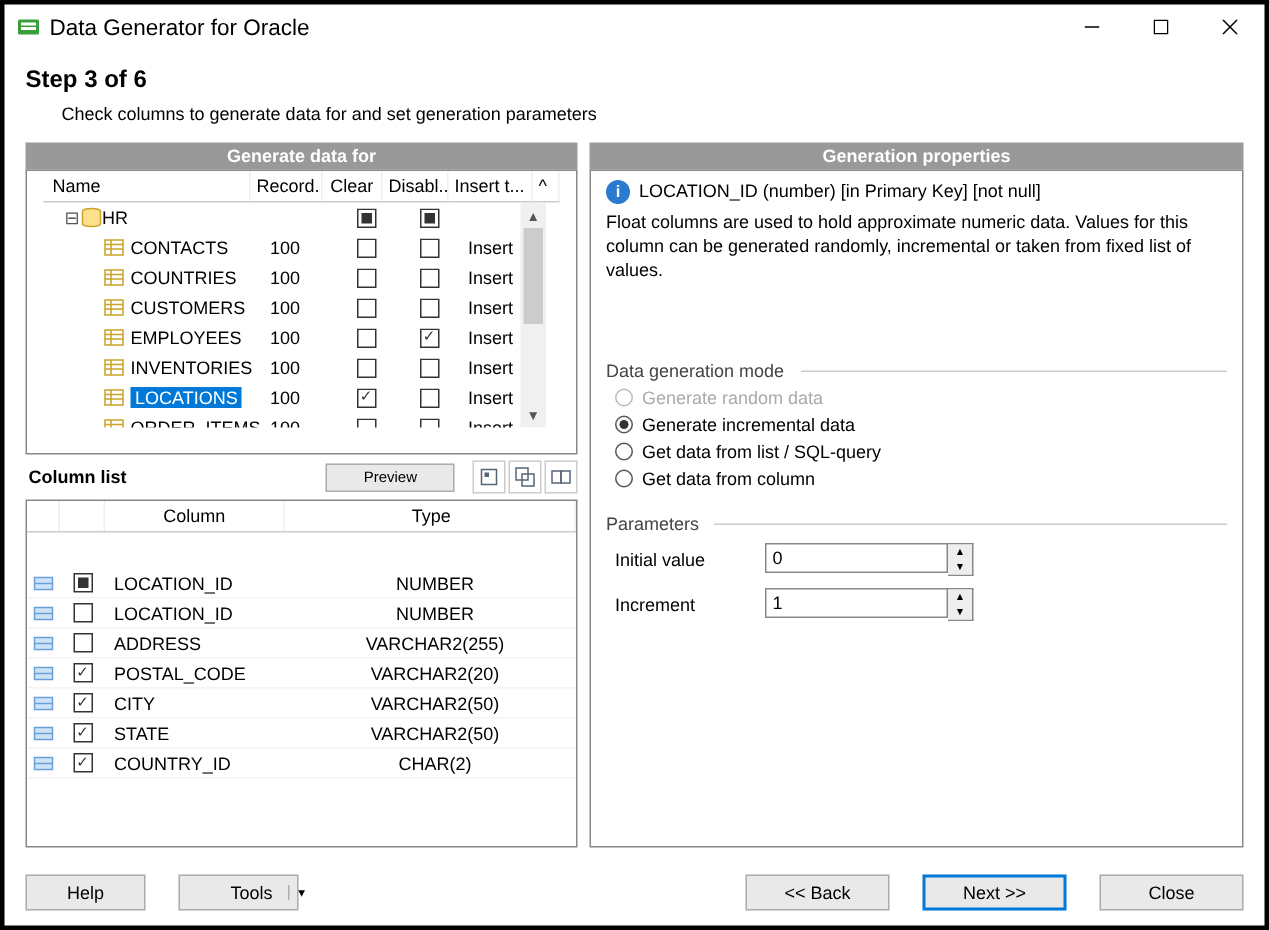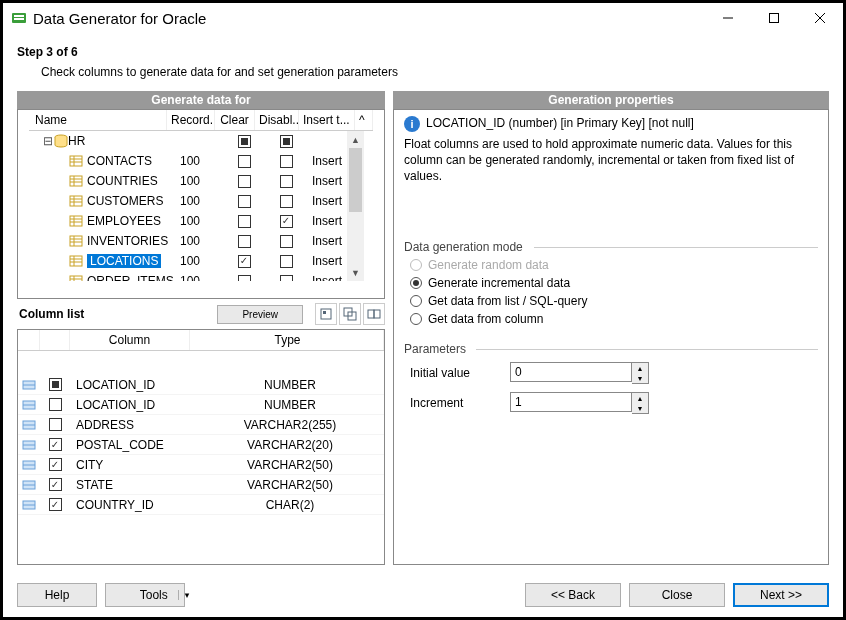--- a/index.html
+++ b/index.html
@@ -4,21 +4,21 @@
 <style>
 * { box-sizing: border-box; margin: 0; padding: 0; font-family: "Segoe UI", Tahoma, sans-serif; font-size: 12px; }
 body { background: #000; padding: 3px; width: 846px; height: 620px; }
 .window { background: #fff; width: 840px; height: 614px; display: flex; flex-direction: column; position: relative; }
 .titlebar { height: 30px; display: flex; align-items: center; padding: 0 0 0 8px; }
 .titlebar .app-icon { width: 16px; height: 16px; margin-right: 6px; display: inline-flex; align-items: center; justify-content: center; }
 .titlebar .title { flex: 1; font-size: 15px; }
 .titlebar .win-btns { display: flex; }
 .titlebar .win-btn { width: 46px; height: 30px; display: flex; align-items: center; justify-content: center; cursor: pointer; }
 .content { flex: 1; padding: 12px 14px 10px 14px; display: flex; flex-direction: column; }
-.step { font-weight: bold; font-size: 12px; margin-bottom: 6px; }
+.step { font-weight: bold; font-size: 16px; margin-bottom: 6px; }
 .instruction { font-size: 12px; margin: 0 0 12px 24px; }
 .main-area { flex: 1; display: flex; gap: 8px; min-height: 0; }
 .left-pane { width: 368px; display: flex; flex-direction: column; }
 .right-pane { flex: 1; display: flex; flex-direction: column; }
 .panel-header { background: #999; color: #fff; text-align: center; font-weight: bold; padding: 2px 0; font-size: 12px; }
 .tree-box { border: 1px solid #888; height: 190px; display: flex; flex-direction: column; align-items: center; }
 .tree-hdr { display: flex; border-bottom: 1px solid #ccc; background: #fff; }
 .tree-hdr div { padding: 3px 4px; font-size: 12px; border-right: 1px solid #eee; overflow: hidden; white-space: nowrap; }
 .th-name { width: 138px; padding-left: 6px !important; }
 .th-rec { width: 48px; }
@@ -82,21 +82,21 @@
 .radio.disabled { border-color:#bbb; }
 .radio.selected::after { content:""; width:6px; height:6px; background:#333; border-radius:50%; }
 
 .param-row { display: flex; align-items: center; margin: 4px 0 4px 6px; }
 .param-label { width: 100px; }
 .spinner { display: flex; }
 .spinner input { width: 122px; height: 20px; border: 1px solid #888; padding: 0 4px; font-size: 12px; }
 .spin-btns { display: flex; flex-direction: column; border: 1px solid #888; border-left: none; }
 .spin-btns div { width: 16px; height: 10px; display: flex; align-items: center; justify-content: center; font-size: 7px; cursor: pointer; background:#eee; }
 
-.footer { display: flex; gap: 8px; padding: 8px 14px 10px; justify-content: space-between; }
+.footer { display: flex; gap: 22px; padding: 8px 14px 10px; justify-content: space-between; }
 .footer .btn { background: #e9e9e9; border: 1px solid #adadad; padding: 4px 0; width: 80px; text-align: center; cursor: pointer; }
 .footer .btn.wide { width: 96px; }
 .footer .btn.primary { border: 2px solid #0078d7; padding: 3px 0; }
 .dropdown-arrow { display:inline-block; margin-left:4px; font-size:9px; }
 .tree-expand { width:12px; text-align:center; cursor:pointer; color:#555; }
 .db-icon { width:14px; height:14px; display:inline-flex; }
 </style>
 </head>
 <body>
 
@@ -512,16 +512,16 @@
   </div>
 
   <div class="footer">
     <div class="btn">Help</div>
     <div class="btn" style="display:flex;align-items:center;justify-content:center;padding-left:39px;">
       <span>Tools</span>
       <span style="border-left:1px solid #adadad; margin-left:10px; padding-left:6px;" class="dropdown-arrow">▾</span>
     </div>
     <span class="spacer"></span>
     <div class="btn wide">&lt;&lt;  Back</div>
+    <div class="btn wide primary">Next  &gt;&gt;</div>
     <div class="btn wide">Close</div>
-    <div class="btn wide primary">Next  &gt;&gt;</div>
   </div>
 </div>
 
 </body></html>

